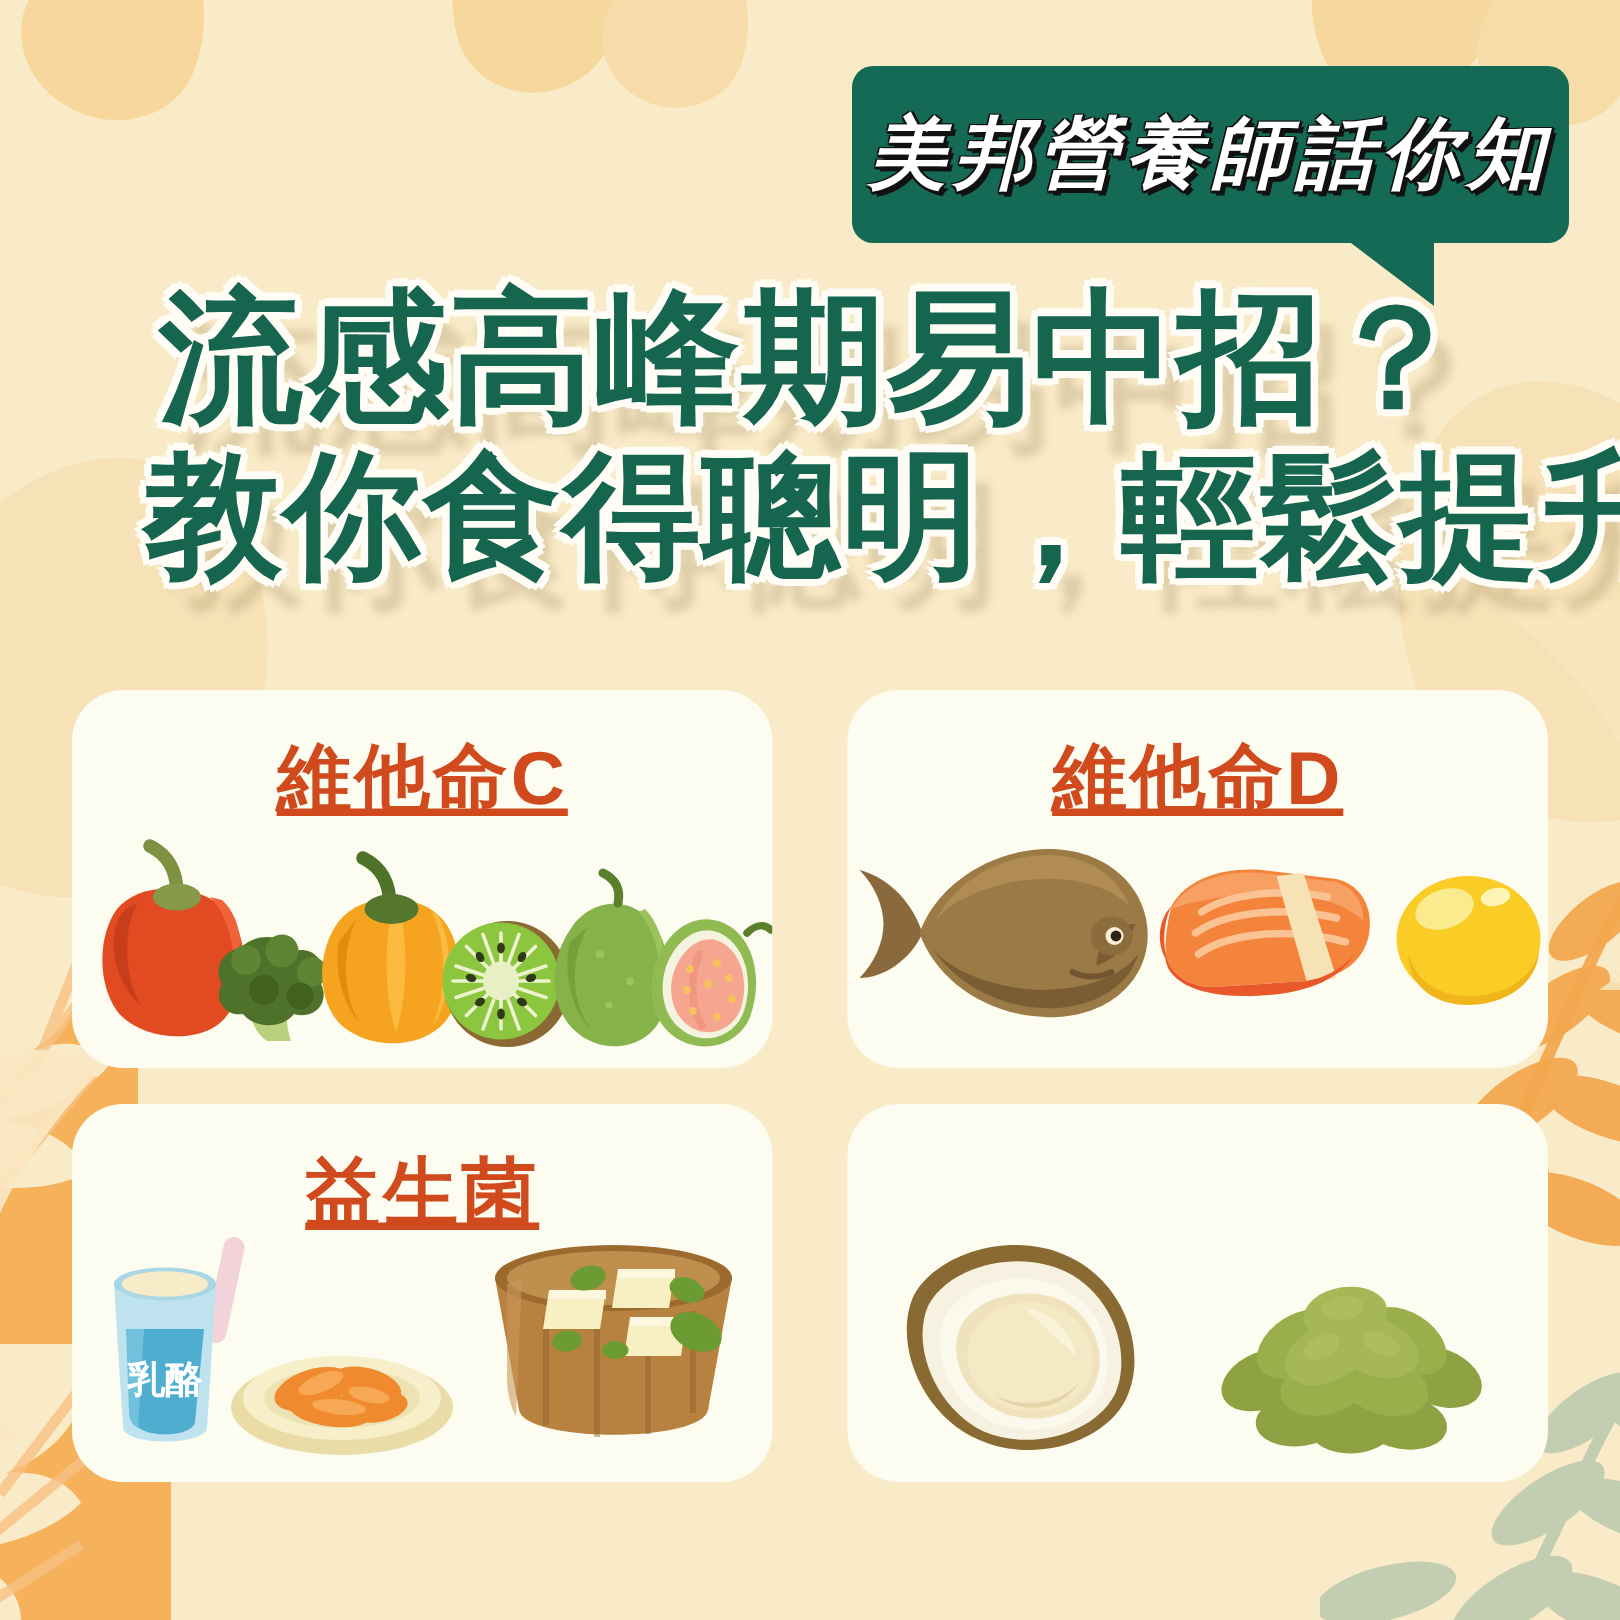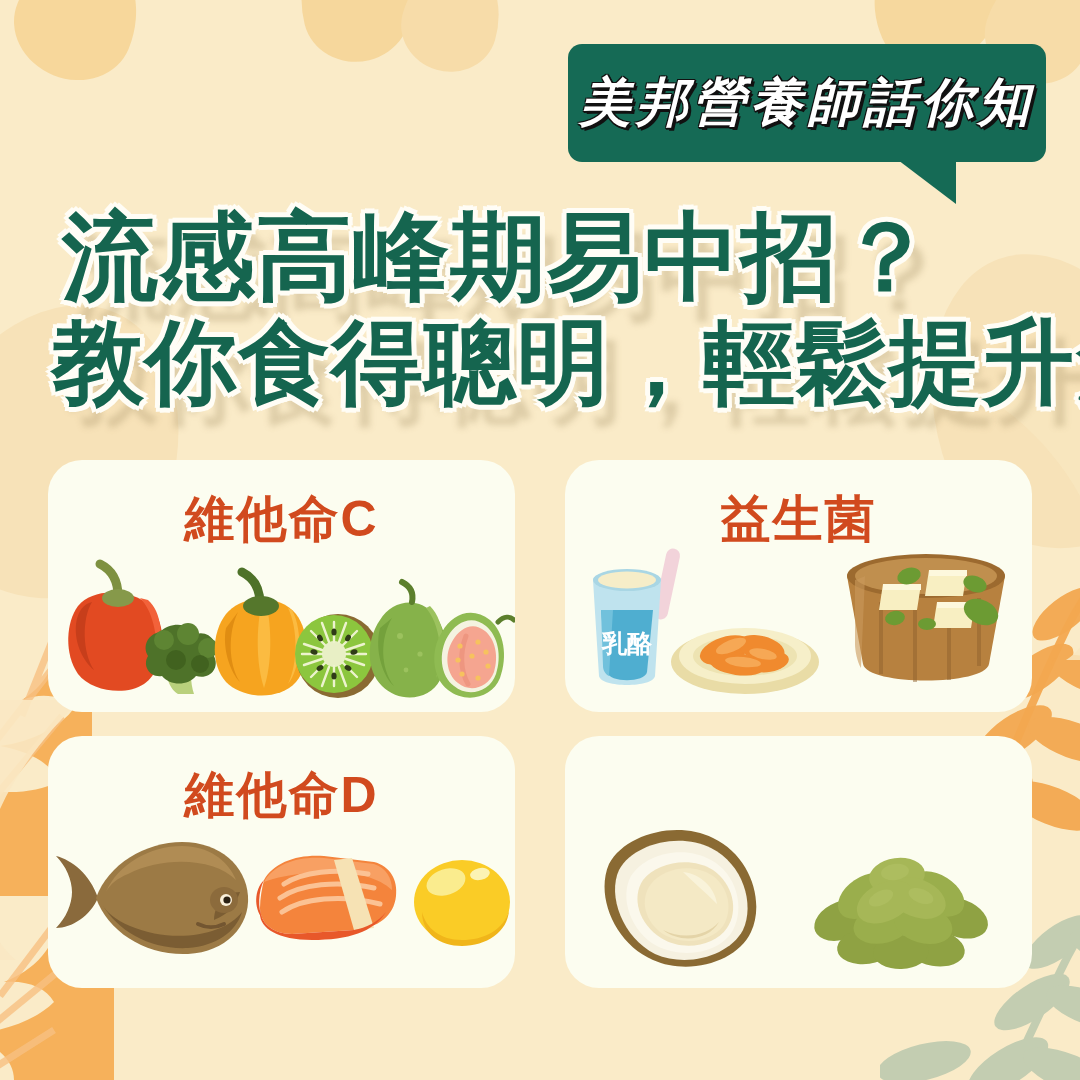--- a/index.html
+++ b/index.html
@@ -51,23 +51,24 @@
     color: #ffffff;
     white-space: nowrap;
     text-shadow:
       3px 3px 0 #111, -1px -1px 0 #111, 1px -1px 0 #111,
       -1px 1px 0 #111, 0 2px 0 #111, 2px 0 0 #111;
   }
 
   
   #headline {
     position: absolute;
-    left: 0; top: 206px;
+    left: 0; top: 188px;
     width: 1080px;
     z-index: 4;
+    padding-left: 44px;
   }
   .head-line {
     font-weight: bold;
     color: #15654F;
     white-space: nowrap;
     line-height: 1.06;
     letter-spacing: 1px;
     text-shadow:
       -4px -4px 0 #FFFDF6,  4px -4px 0 #FFFDF6,
       -4px  4px 0 #FFFDF6,  4px  4px 0 #FFFDF6,
@@ -96,20 +97,21 @@
     overflow: hidden;
   }
   .card-title {
     position: absolute;
     top: 26px; left: 0; width: 100%;
     text-align: center;
     font-size: 50px;
     font-weight: bold;
     color: #D14A1E;
     letter-spacing: 2px;
+    text-decoration: underline;
   }
   .card-art {
     position: absolute;
     left: 0; bottom: 6px; width: 100%; height: 170px;
   }
 
   
   .art-svg { display: block; width: 100%; height: 100%; }
 </style>
 </head>
@@ -290,85 +292,20 @@
               <circle cx="430" cy="142" r="2.6"></circle>
                 <circle cx="424" cy="120" r="2.6"></circle>
             </g>
             <path d="M450 86 C456 80 462 80 466 84" stroke="#5C7F2C" stroke-width="5" fill="none" stroke-linecap="round"></path>
           </g>
         </svg>
       </div>
     </div>
 
     <div class="card">
-      <div class="card-title">益生菌</div>
-      <div class="card-art">
-        <svg class="art-svg" viewBox="0 0 467 170" preserveAspectRatio="xMidYMax meet">
-
-          <g>
-            <rect x="95" y="12" width="14" height="72" rx="7" fill="#F2D3DA" transform="rotate(12 102 48)"></rect>
-            <path d="M28 44 C28 32 96 32 96 44 L90 140 C88 152 36 152 34 140 Z" fill="#BFE3EE"></path>
-            <ellipse cx="62" cy="44" rx="34" ry="11" fill="#A9D6E4"></ellipse>
-            <ellipse cx="62" cy="44" rx="29" ry="8.5" fill="#F6EDC8"></ellipse>
-            <path d="M36 74 L88 74 L82 136 C80 147 44 147 42 136 Z" fill="#4FAED0"></path>
-            <path d="M36 74 L48 74 L44 140 C40 138 38 134 38 130 Z" fill="#71C1DC"></path>
-            <text x="62" y="116" font-size="25" font-weight="bold" fill="#FFFFFF" text-anchor="middle" font-family="'DejaVu Sans','Liberation Sans',sans-serif">乳酪</text>
-          </g>
-
-          <g>
-            <ellipse cx="180" cy="126" rx="74" ry="32" fill="#E9DCA6"></ellipse>
-            <ellipse cx="180" cy="120" rx="66" ry="28" fill="#F6EFC9"></ellipse>
-            <ellipse cx="180" cy="120" rx="52" ry="20" fill="#EDE3B2"></ellipse>
-            <g fill="#F08A2E">
-              <ellipse cx="160" cy="114" rx="26" ry="13" transform="rotate(-18 160 114)"></ellipse>
-              <ellipse cx="196" cy="112" rx="24" ry="12" transform="rotate(14 196 112)"></ellipse>
-              <ellipse cx="172" cy="128" rx="28" ry="11" transform="rotate(8 172 128)"></ellipse>
-              <ellipse cx="204" cy="126" rx="20" ry="10" transform="rotate(-10 204 126)"></ellipse>
-            </g>
-            <g fill="#F6A855">
-              <ellipse cx="166" cy="110" rx="16" ry="6" transform="rotate(-22 166 110)"></ellipse>
-              <ellipse cx="198" cy="118" rx="14" ry="5" transform="rotate(12 198 118)"></ellipse>
-              <ellipse cx="178" cy="126" rx="18" ry="5" transform="rotate(6 178 126)"></ellipse>
-            </g>
-          </g>
-
-          <g>
-            <path d="M282 40 C282 24 440 24 440 40 L424 128 C420 150 302 150 298 128 Z" fill="#B7813F"></path>
-            <ellipse cx="361" cy="40" rx="79" ry="22" fill="#9C6A2F"></ellipse>
-            <ellipse cx="361" cy="40" rx="71" ry="18" fill="#C08F4E"></ellipse>
-            <path d="M290 44 C292 44 300 40 300 40 L296 132 C292 126 290 114 290 108 Z" fill="#C99A5C" opacity="0.6"></path>
-            <g fill="#8C5F2C" opacity="0.45">
-              <rect x="314" y="66" width="4" height="72"></rect>
-              <rect x="348" y="72" width="4" height="74"></rect>
-              <rect x="382" y="70" width="4" height="74"></rect>
-              <rect x="412" y="62" width="4" height="68"></rect>
-            </g>
-
-            <g>
-              <path d="M318 48 L356 48 L352 74 L314 74 Z" fill="#F8EFC2"></path>
-              <path d="M318 48 L356 48 L356 54 L318 54 Z" fill="#FDF8DD"></path>
-              <path d="M364 34 L402 34 L398 60 L360 60 Z" fill="#F8EFC2"></path>
-              <path d="M364 34 L402 34 L402 40 L364 40 Z" fill="#FDF8DD"></path>
-              <path d="M372 66 L410 66 L406 92 L368 92 Z" fill="#F8EFC2"></path>
-              <path d="M372 66 L410 66 L410 72 L372 72 Z" fill="#FDF8DD"></path>
-            </g>
-
-            <g fill="#6C9B33">
-              <ellipse cx="344" cy="40" rx="12" ry="8" transform="rotate(-16 344 40)"></ellipse>
-              <ellipse cx="410" cy="48" rx="12" ry="8" transform="rotate(20 410 48)"></ellipse>
-              <ellipse cx="330" cy="82" rx="10" ry="7" transform="rotate(-10 330 82)"></ellipse>
-              <ellipse cx="416" cy="76" rx="18" ry="12" transform="rotate(24 416 76)"></ellipse>
-              <ellipse cx="362" cy="88" rx="9" ry="6"></ellipse>
-            </g>
-          </g>
-        </svg>
-      </div>
-    </div>
-
-    <div class="card">
       <div class="card-title">維他命D</div>
       <div class="card-art">
         <svg class="art-svg" viewBox="0 0 467 170" preserveAspectRatio="xMidYMax meet">
 
           <g>
             <path d="M8 44 C18 54 24 68 24 80 C24 92 18 106 8 116
                      C24 116 42 104 50 86 C42 62 24 48 8 44 Z" fill="#8A6A3C"></path>
             <path d="M48 86 C60 52 98 30 134 30 C172 30 198 54 200 84
                      C202 114 178 140 140 142 C98 144 60 120 48 86 Z" fill="#9C7A45"></path>
             <path d="M58 80 C70 52 102 34 134 34 C160 34 180 48 188 68
@@ -404,20 +341,85 @@
             <path d="M374 100 C374 122 392 134 414 134 C438 134 460 120 461 98
                      C456 118 436 128 414 128 C392 128 378 116 374 100 Z" fill="#F0B51A"></path>
             <ellipse cx="398" cy="70" rx="20" ry="13" fill="#FAEC8E" transform="rotate(-18 398 70)"></ellipse>
             <ellipse cx="432" cy="62" rx="10" ry="6" fill="#FCF3B4" transform="rotate(-12 432 62)"></ellipse>
           </g>
         </svg>
       </div>
     </div>
 
     <div class="card">
+      <div class="card-title">益生菌</div>
+      <div class="card-art">
+        <svg class="art-svg" viewBox="0 0 467 170" preserveAspectRatio="xMidYMax meet">
+
+          <g>
+            <rect x="95" y="12" width="14" height="72" rx="7" fill="#F2D3DA" transform="rotate(12 102 48)"></rect>
+            <path d="M28 44 C28 32 96 32 96 44 L90 140 C88 152 36 152 34 140 Z" fill="#BFE3EE"></path>
+            <ellipse cx="62" cy="44" rx="34" ry="11" fill="#A9D6E4"></ellipse>
+            <ellipse cx="62" cy="44" rx="29" ry="8.5" fill="#F6EDC8"></ellipse>
+            <path d="M36 74 L88 74 L82 136 C80 147 44 147 42 136 Z" fill="#4FAED0"></path>
+            <path d="M36 74 L48 74 L44 140 C40 138 38 134 38 130 Z" fill="#71C1DC"></path>
+            <text x="62" y="116" font-size="25" font-weight="bold" fill="#FFFFFF" text-anchor="middle" font-family="'DejaVu Sans','Liberation Sans',sans-serif">乳酪</text>
+          </g>
+
+          <g>
+            <ellipse cx="180" cy="126" rx="74" ry="32" fill="#E9DCA6"></ellipse>
+            <ellipse cx="180" cy="120" rx="66" ry="28" fill="#F6EFC9"></ellipse>
+            <ellipse cx="180" cy="120" rx="52" ry="20" fill="#EDE3B2"></ellipse>
+            <g fill="#F08A2E">
+              <ellipse cx="160" cy="114" rx="26" ry="13" transform="rotate(-18 160 114)"></ellipse>
+              <ellipse cx="196" cy="112" rx="24" ry="12" transform="rotate(14 196 112)"></ellipse>
+              <ellipse cx="172" cy="128" rx="28" ry="11" transform="rotate(8 172 128)"></ellipse>
+              <ellipse cx="204" cy="126" rx="20" ry="10" transform="rotate(-10 204 126)"></ellipse>
+            </g>
+            <g fill="#F6A855">
+              <ellipse cx="166" cy="110" rx="16" ry="6" transform="rotate(-22 166 110)"></ellipse>
+              <ellipse cx="198" cy="118" rx="14" ry="5" transform="rotate(12 198 118)"></ellipse>
+              <ellipse cx="178" cy="126" rx="18" ry="5" transform="rotate(6 178 126)"></ellipse>
+            </g>
+          </g>
+
+          <g>
+            <path d="M282 40 C282 24 440 24 440 40 L424 128 C420 150 302 150 298 128 Z" fill="#B7813F"></path>
+            <ellipse cx="361" cy="40" rx="79" ry="22" fill="#9C6A2F"></ellipse>
+            <ellipse cx="361" cy="40" rx="71" ry="18" fill="#C08F4E"></ellipse>
+            <path d="M290 44 C292 44 300 40 300 40 L296 132 C292 126 290 114 290 108 Z" fill="#C99A5C" opacity="0.6"></path>
+            <g fill="#8C5F2C" opacity="0.45">
+              <rect x="314" y="66" width="4" height="72"></rect>
+              <rect x="348" y="72" width="4" height="74"></rect>
+              <rect x="382" y="70" width="4" height="74"></rect>
+              <rect x="412" y="62" width="4" height="68"></rect>
+            </g>
+
+            <g>
+              <path d="M318 48 L356 48 L352 74 L314 74 Z" fill="#F8EFC2"></path>
+              <path d="M318 48 L356 48 L356 54 L318 54 Z" fill="#FDF8DD"></path>
+              <path d="M364 34 L402 34 L398 60 L360 60 Z" fill="#F8EFC2"></path>
+              <path d="M364 34 L402 34 L402 40 L364 40 Z" fill="#FDF8DD"></path>
+              <path d="M372 66 L410 66 L406 92 L368 92 Z" fill="#F8EFC2"></path>
+              <path d="M372 66 L410 66 L410 72 L372 72 Z" fill="#FDF8DD"></path>
+            </g>
+
+            <g fill="#6C9B33">
+              <ellipse cx="344" cy="40" rx="12" ry="8" transform="rotate(-16 344 40)"></ellipse>
+              <ellipse cx="410" cy="48" rx="12" ry="8" transform="rotate(20 410 48)"></ellipse>
+              <ellipse cx="330" cy="82" rx="10" ry="7" transform="rotate(-10 330 82)"></ellipse>
+              <ellipse cx="416" cy="76" rx="18" ry="12" transform="rotate(24 416 76)"></ellipse>
+              <ellipse cx="362" cy="88" rx="9" ry="6"></ellipse>
+            </g>
+          </g>
+        </svg>
+      </div>
+    </div>
+
+    <div class="card">
       <div class="card-art">
         <svg class="art-svg" viewBox="0 0 467 170" preserveAspectRatio="xMidYMax meet">
 
           <g>
             <path d="M44 52 C60 22 112 8 148 26 C186 44 200 90 186 120
                      C172 150 124 164 88 148 C50 132 30 84 44 52 Z" fill="#8A6A33"></path>
             <path d="M54 58 C68 32 114 20 146 36 C178 52 190 92 178 118
                      C164 144 122 156 90 142 C58 126 42 84 54 58 Z" fill="#F6F1E0"></path>
             <path d="M66 64 C80 42 118 32 146 48 C172 62 180 96 168 118
                      C156 140 120 148 92 134 C66 120 54 86 66 64 Z" fill="#FBF8EC"></path>

